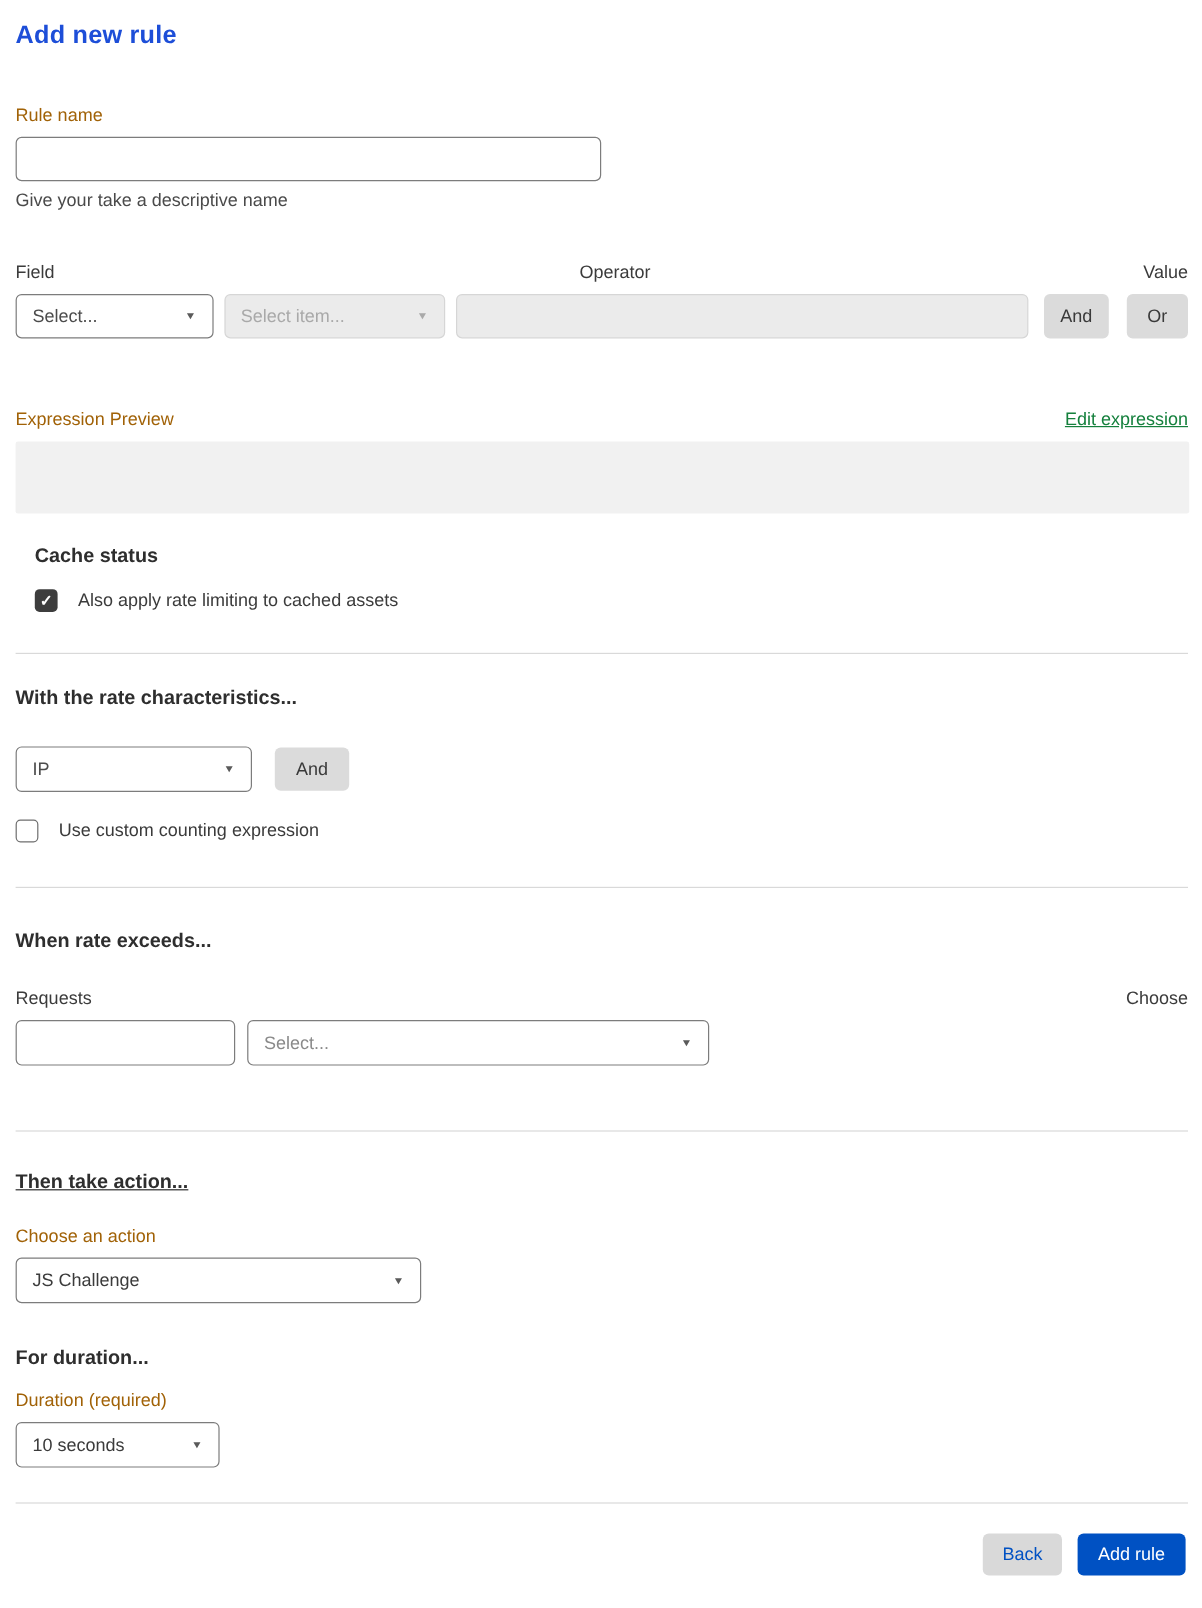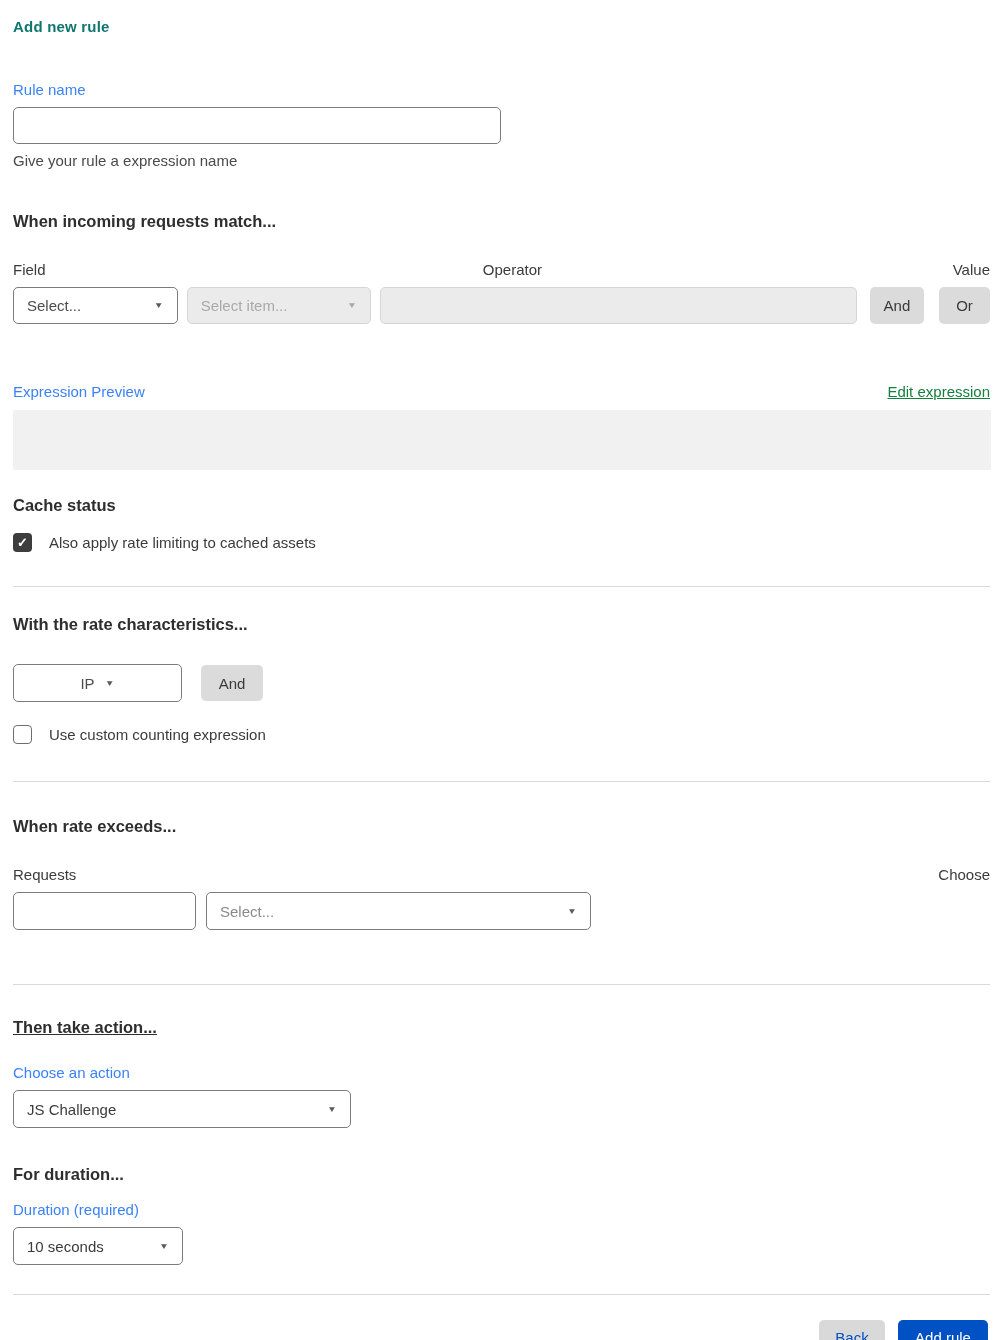--- a/index.html
+++ b/index.html
@@ -8,31 +8,31 @@
     width: 1002px;
     height: 1340px;
     background: #ffffff;
     font-family: "Liberation Sans", sans-serif;
     color: #313131;
     font-size: 15px;
   }
   .container { padding: 18px 12px 0 13px; }
 
   .page-title {
-    font-size: 15px;
+    font-size: 21px;
     font-weight: 700;
-    color: #0f766e;
+    color: #1d4ed8;
     margin: 0 0 46px 0;
     letter-spacing: .2px;
   }
 
   .field-label {
     display: block;
     font-size: 15px;
-    color: #3b82f6;
+    color: #a16207;
     margin-bottom: 9px;
   }
 
   .text-input {
     display: block;
     width: 488px;
     height: 37px;
     border: 1px solid #7c7c7c;
     border-radius: 5px;
     padding: 0 12px;
@@ -171,25 +171,24 @@
 </head>
 <body>
 
 <div class="container">
 
   <h1 class="page-title">Add new rule</h1>
 
   <div>
     <label class="field-label">Rule name</label>
     <input class="text-input" type="text" value="" style="">
-    <div class="helper-text">Give your rule a expression name</div>
+    <div class="helper-text">Give your take a descriptive name</div>
   </div>
 
   <div style="margin-top:43px;">
-    <h2 class="section-heading">When incoming requests match...</h2>
 
     <div class="match-labels">
       <span style="width:177px;">Field</span>
       <span style="width:177px;">Operator</span>
       <span>Value</span>
     </div>
 
     <div class="row">
       <div class="select" style="width:168px;">
         <span>Select...</span>
@@ -206,36 +205,36 @@
   </div>
 
   <div style="margin-top:59px;">
     <div style="display:flex; justify-content:space-between; align-items:flex-end;gap:31px;">
       <span class="field-label" style="margin:0;">Expression Preview</span>
       <a class="link">Edit expression</a>
     </div>
     <div class="preview-box"></div>
   </div>
 
-  <div style="margin-top:26px;">
+  <div style="margin-top:26px;margin-left:16px;">
     <h2 class="section-heading" style="margin-bottom:18px;">Cache status</h2>
     <div class="checkbox-row">
       <span class="checkbox checked">
         <span>✓</span>
       </span>
       <span class="checkbox-label">Also apply rate limiting to cached assets</span>
     </div>
   </div>
 
   <hr class="divider" style="margin-top:34px;">
 
   <div style="margin-top:28px;">
     <h2 class="section-heading">With the rate characteristics...</h2>
     <div class="row" style="align-items:center;">
-      <div class="select" style="width:169px;height:38px;justify-content:center;">
+      <div class="select" style="width:197px;height:38px;">
         <span>IP</span>
         <span class="caret">▼</span>
       </div>
       <button class="btn btn-gray" style="width:62px;height:36px;margin-left:19px;">And</button>
     </div>
     <div class="checkbox-row" style="margin-top:23px;">
       <span class="checkbox unchecked"></span>
       <span class="checkbox-label">Use custom counting expression</span>
     </div>
   </div>

